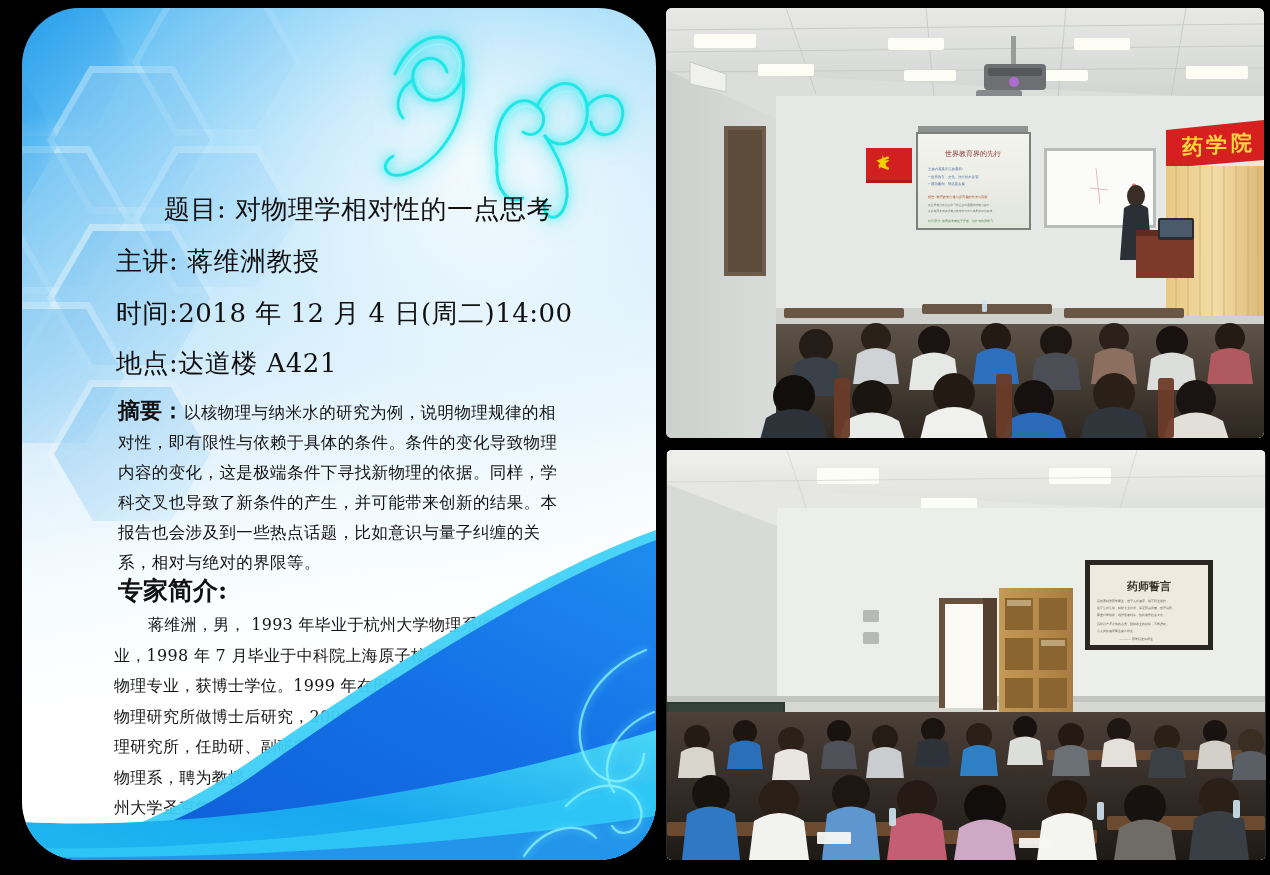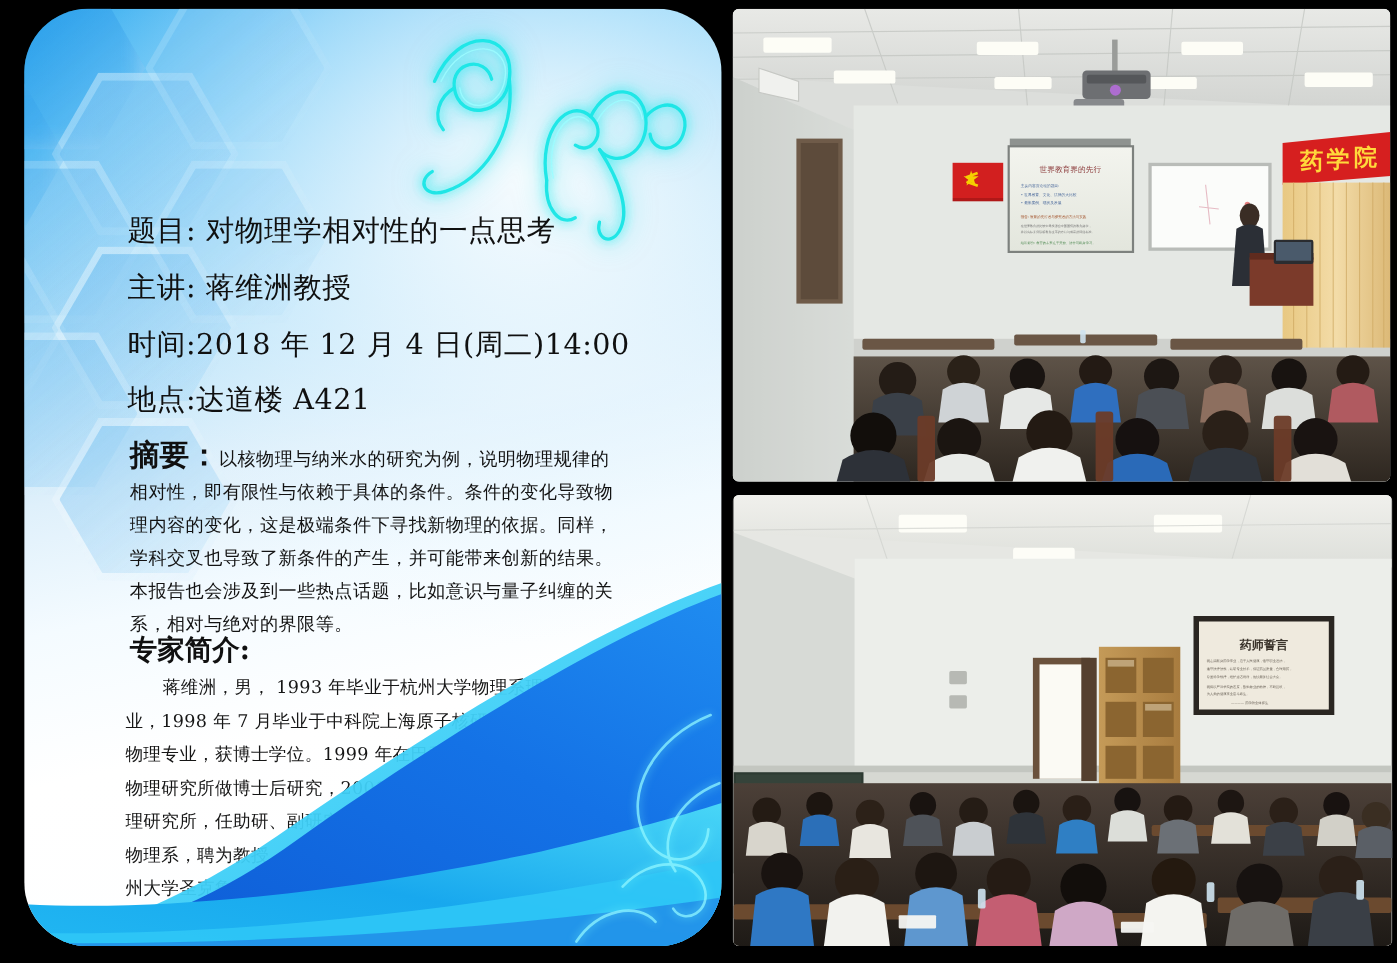--- a/index.html
+++ b/index.html
@@ -36,24 +36,24 @@
   .wave{position:absolute;left:0;bottom:0;width:634px;height:330px;pointer-events:none;}
   .cornerswirl{position:absolute;right:0;bottom:0;width:240px;height:240px;pointer-events:none;}
   .cornerswirl svg{filter:drop-shadow(0 0 4px rgba(120,255,255,.8));}
 
   
   .ptitle{position:absolute;left:0;top:108px;width:634px;text-align:center;
     font-size:47px;font-weight:700;color:#0d0d0d;letter-spacing:5px;
     font-family:"DejaVu Serif","Liberation Serif",serif;}
   .pline{position:absolute;left:94px;color:#101010;font-size:26px;letter-spacing:.5px;
     font-family:"DejaVu Serif","Liberation Serif",serif;white-space:nowrap;}
-  .l1{top:184px;} .l2{top:236px;} .l3{top:288px;} .l4{top:338px;}
+  .l1{top:184px;margin-left:48px;} .l2{top:236px;} .l3{top:288px;} .l4{top:338px;}
 
   .abssec{position:absolute;left:96px;top:388px;width:450px;}
-  .abshead{display:inline;font-size:27px;font-weight:700;color:#101010;
+  .abshead{display:inline;font-size:22px;font-weight:700;color:#101010;
     font-family:Liberation Sans, sans-serif;text-align:center;}
   .abstext{display:inline;font-size:16.5px;line-height:30px;color:#131313;
     font-family:"DejaVu Serif","Liberation Serif",serif;letter-spacing:.4px;}
 
   .biohead{position:absolute;left:96px;top:566px;font-size:25px;font-weight:700;color:#101010;
     font-family:"DejaVu Serif","Liberation Serif",serif;}
   .biotext{position:absolute;left:92px;top:602px;width:462px;font-size:16px;line-height:30.5px;
     color:#161616;text-indent:34px;font-family:"DejaVu Serif","Liberation Serif",serif;letter-spacing:.3px;}
 
   

